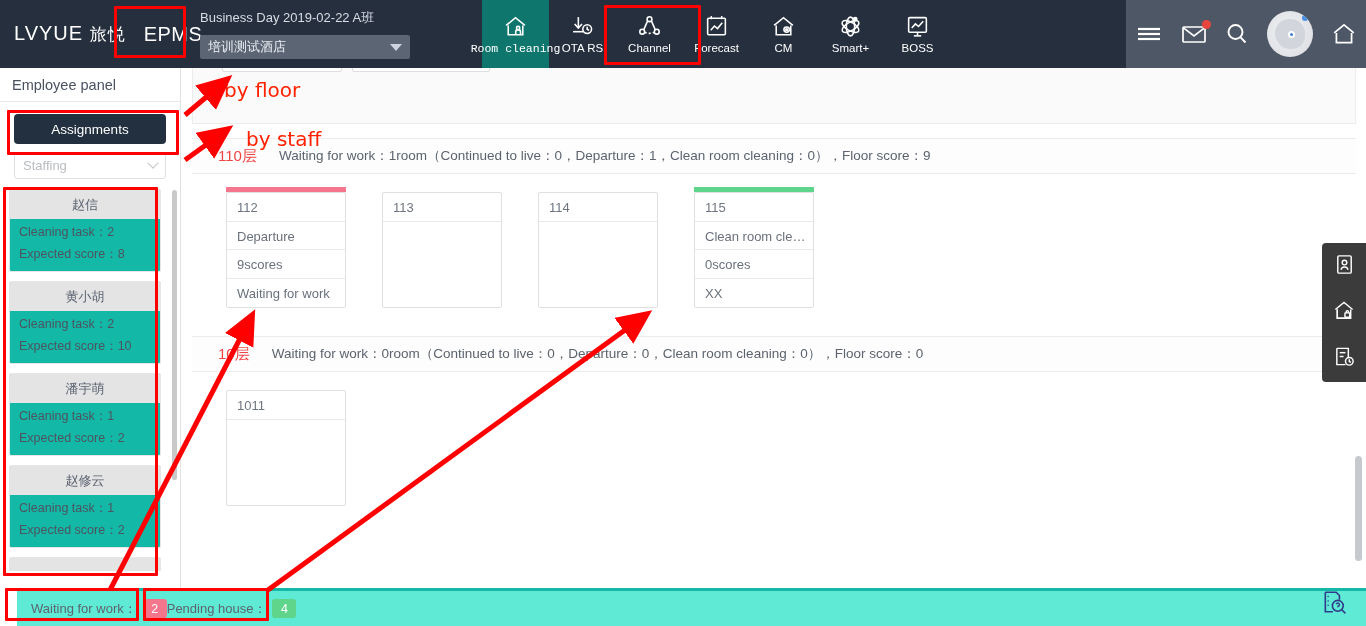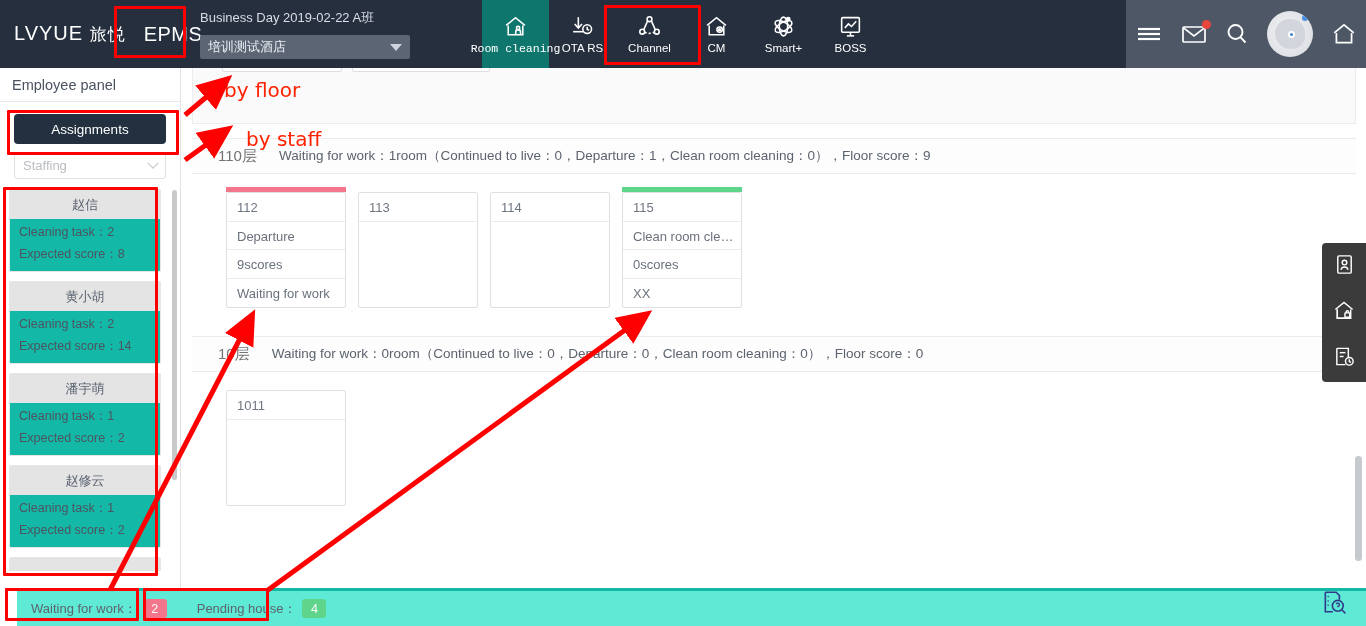--- a/index.html
+++ b/index.html
@@ -153,24 +153,24 @@
   }
   .byfloor-panel .pc1 { left: 29px; }
   .byfloor-panel .pc2 { left: 159px; width: 138px; }
 
   .floor-section { margin: 14px 10px 0 10px; }
   .floor-head {
     height: 36px; display: flex; align-items: center; gap: 22px;
     border-top: 1px solid #ececec; border-bottom: 1px solid #ececec;
     background: #fdfdfd; padding-left: 26px;
   }
-  .floor-name { font-size: 15px; color: #737373; }
+  .floor-name { font-size: 15px; color: #ef4444; }
   .floor-summary { font-size: 13.5px; color: #5c636e; }
   .rooms-area {
-    display: flex; gap: 12px; padding: 13px 0 14px 34px; background: #ffffff;
+    display: flex; gap: 36px; padding: 13px 0 14px 34px; background: #ffffff;
   }
   .roomcard { width: 120px; }
   .roomcard .topstrip { height: 5px; background: transparent; }
   .roomcard .topstrip.pink { background: #f4768d; }
   .roomcard .topstrip.green { background: #5fd48b; }
   .roomcard .body {
     border: 1px solid #e0e0e0; border-radius: 2px; background: #fff;
     height: 116px; display: flex; flex-direction: column;
   }
   .roomcard .cell {
@@ -272,20 +272,31 @@
               <circle cx="5" cy="17" r="2.3"></circle>
               <circle cx="19" cy="17" r="2.3"></circle>
             <path d="M10.2 6.6 L6.5 15"></path>
               <path d="M13.8 6.6 L17.5 15"></path>
             <path d="M7.3 17.6 q4.7 2 9.4 0" stroke-dasharray="2 2"></path>
           </svg>
         </span>
         <span class="lbl">Channel</span>
       </div>
 
+      <div class="navitem">
+        <span>
+          <svg width="27" height="25" viewBox="0 0 24 24" fill="none" stroke="#fff" stroke-width="1.5">
+            <rect x="3.5" y="4" width="17" height="16" rx="1"></rect>
+            <line x1="7" y1="2" x2="7" y2="5"></line>
+              <line x1="17" y1="2" x2="17" y2="5"></line>
+            <path d="M6.5 15.5 L10 11.5 L13 14 L17.5 8.5"></path>
+          </svg>
+        </span>
+        <span class="lbl">Forecast</span>
+      </div>
 
       <div class="navitem">
         <span>
           <svg width="27" height="25" viewBox="0 0 24 24" fill="none" stroke="#fff" stroke-width="1.5">
             <path d="M3 11 L12 3.5 L21 11"></path>
               <path d="M5 11 V20 H19 V11"></path>
             <circle cx="15" cy="15" r="2.6"></circle>
               <circle cx="15" cy="15" r="0.9"></circle>
           </svg>
         </span>
@@ -377,21 +388,21 @@
           <span>Expected score：</span><span>8</span>
         </div>
       </div>
 
       <div class="staffcard">
         <div class="name">黄小胡</div>
         <div class="row">
           <span>Cleaning task：</span><span>2</span>
         </div>
         <div class="row">
-          <span>Expected score：</span><span>14</span>
+          <span>Expected score：</span><span>10</span>
         </div>
       </div>
 
       <div class="staffcard">
         <div class="name">潘宇萌</div>
         <div class="row">
           <span>Cleaning task：</span><span>1</span>
         </div>
         <div class="row">
           <span>Expected score：</span><span>2</span>
@@ -515,21 +526,21 @@
           <path d="M17 14.8 V17.2 l1.7 1"></path>
       </svg>
     </div>
   </div>
 
   <div class="bottombar">
     <div class="statpill" style="margin-left:14px;">
       <span>Waiting for work：</span>
       <span class="pill-num pill-pink">2</span>
     </div>
-    <div class="statpill" style="margin-left:30px;">
+    <div class="statpill" style="">
       <span>Pending house：</span>
       <span class="pill-num pill-green">4</span>
     </div>
     <div class="helpbtn">
       <svg width="26" height="26" viewBox="0 0 24 24" fill="none" stroke="#2f3b8a" stroke-width="1.5">
         <path d="M4 3 h10 l3 3 v4"></path>
           <path d="M4 3 v18 h7"></path>
         <circle cx="6.6" cy="7" r="0.7" fill="#2f3b8a" stroke="none"></circle>
         <circle cx="6.6" cy="11" r="0.7" fill="#2f3b8a" stroke="none"></circle>
         <circle cx="6.6" cy="15" r="0.7" fill="#2f3b8a" stroke="none"></circle>

